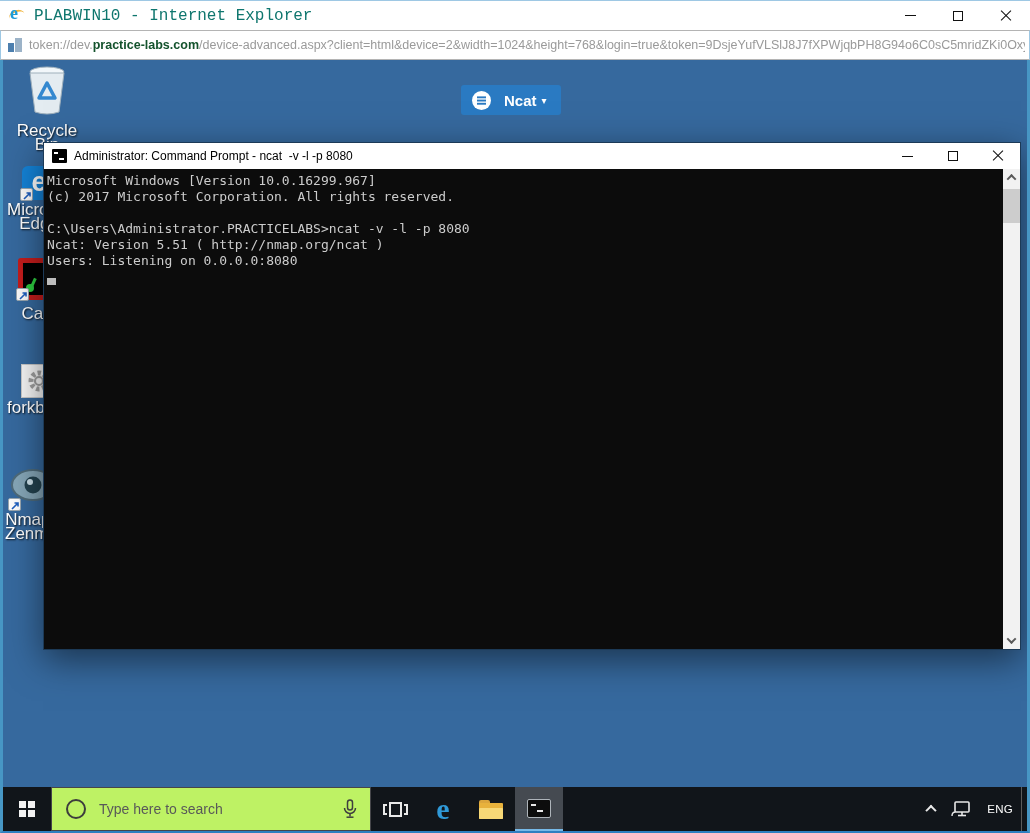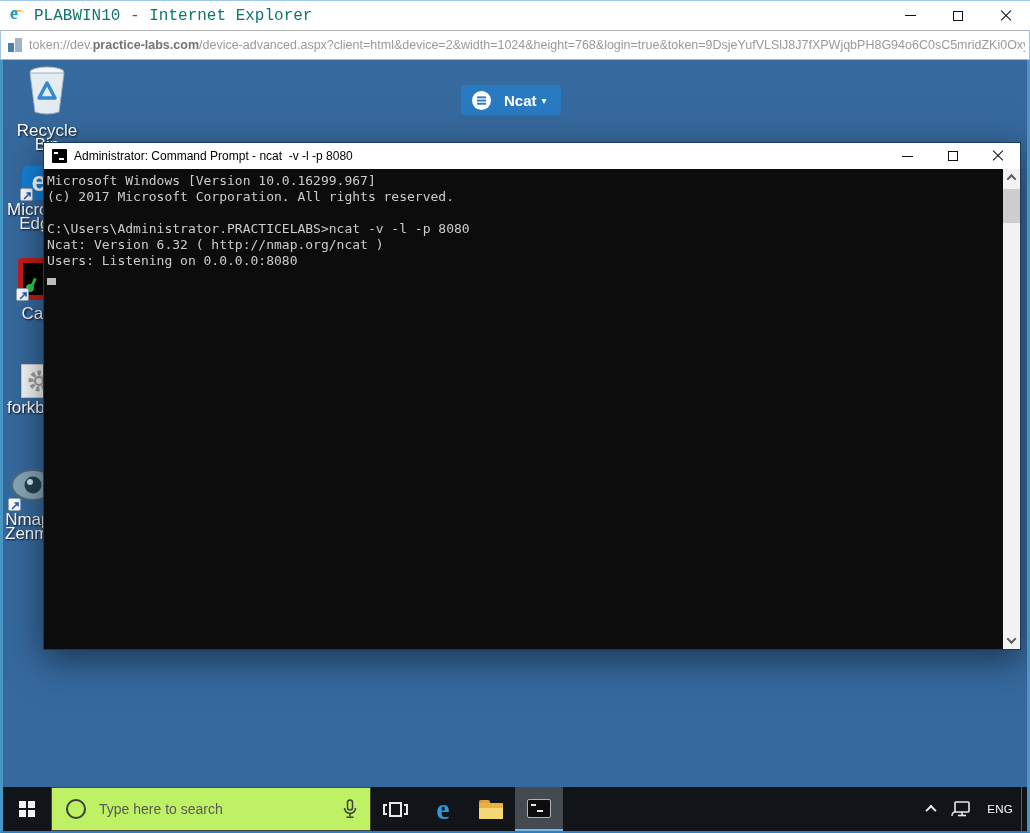--- a/index.html
+++ b/index.html
@@ -26,21 +26,21 @@
   .sh-close i:first-child { transform:rotate(45deg); }
   .sh-close i:last-child { transform:rotate(-45deg); }
 
   #ie-addressbar { position:absolute; left:0; top:30px; width:1030px; height:30px;
     background:#fff; border:1px solid #b4b4b4; border-left:1px solid #9ec8e4; border-right:1px solid #9ec8e4;
     display:flex; align-items:center; padding:0 4px 0 6px; overflow:hidden; }
   .favicon { flex:0 0 16px; height:16px; margin-right:6px; position:relative; }
   .favicon .b1 { position:absolute; left:1px; bottom:1px; width:6px; height:9px; background:#4d7fae; }
   .favicon .b2 { position:absolute; left:8px; bottom:1px; width:7px; height:14px; background:#9cb3c8; }
   #url { font-size:12.5px; color:#9a9a9a; white-space:nowrap; overflow:hidden; }
-  #url .domain { color:#737373; font-weight:bold; }
+  #url .domain { color:#14532d; font-weight:bold; }
 
   
   #desktop { position:absolute; left:0; top:60px; width:1030px; height:773px;
     background:#36699e; border-left:3px solid #4796c4; border-right:3px solid #4796c4;
     border-bottom:2px solid #2f7fc0; overflow:hidden; }
 
   
   .dicon { position:absolute; width:64px; text-align:center; z-index:1; }
   .dlabel { margin-top:3px; font-size:17px; color:#fff; line-height:14px;
     text-shadow:1px 1px 2px rgba(0,0,0,.85); }
@@ -263,21 +263,21 @@
               </span>
             </div>
         </div>
       </div>
 
       <div id="term">
         <div class="tl">Microsoft Windows [Version 10.0.16299.967]</div>
         <div class="tl">(c) 2017 Microsoft Corporation. All rights reserved.</div>
         <div class="tl"></div>
         <div class="tl">C:\Users\Administrator.PRACTICELABS&gt;ncat -v -l -p 8080</div>
-        <div class="tl">Ncat: Version 6.32 ( http://nmap.org/ncat )</div>
+        <div class="tl">Ncat: Version 5.51 ( http://nmap.org/ncat )</div>
         <div class="tl">Users: Listening on 0.0.0.0:8080</div>
         <div id="cursor"></div>
       </div>
 
       <div id="term-scroll">
         <div class="sb-arrow sb-up">
             <span class="chev chev-up"></span>
           </div>
         <div id="sb-thumb"></div>
         <div class="sb-arrow sb-down">

